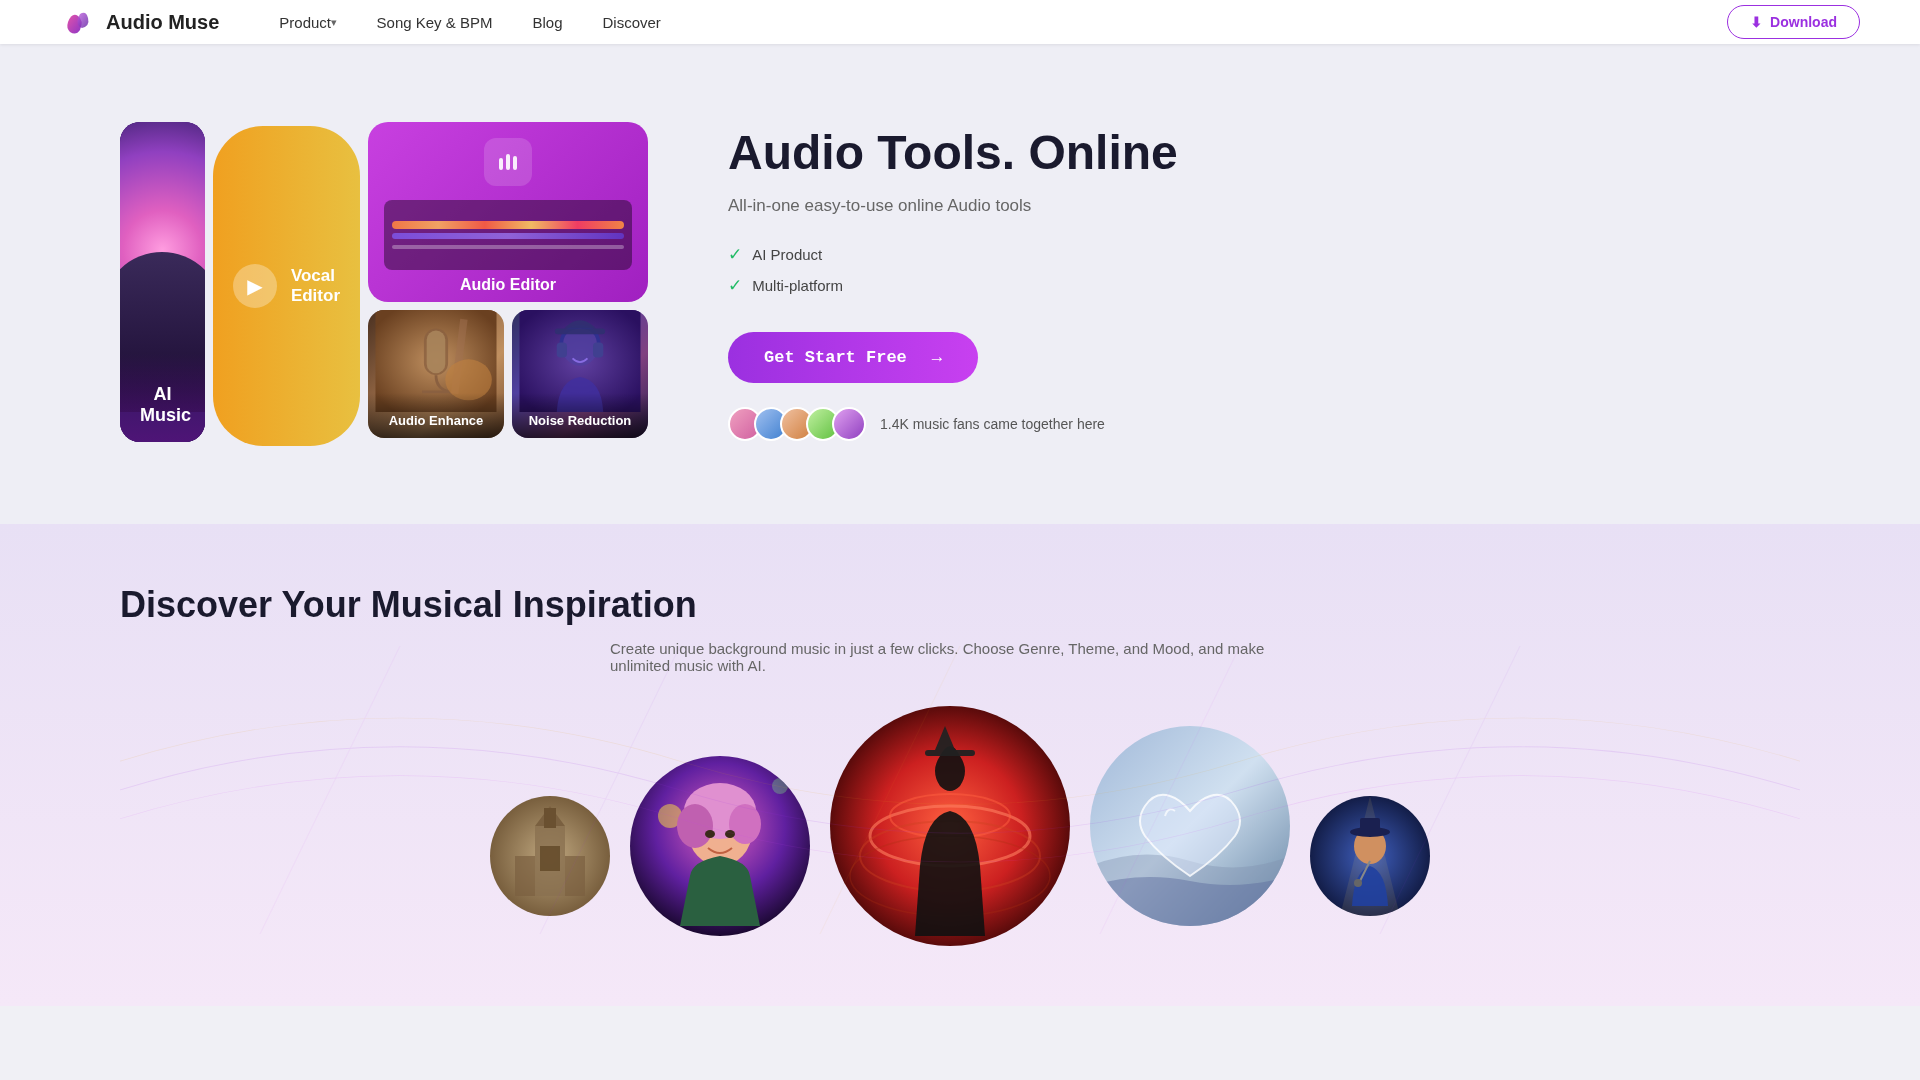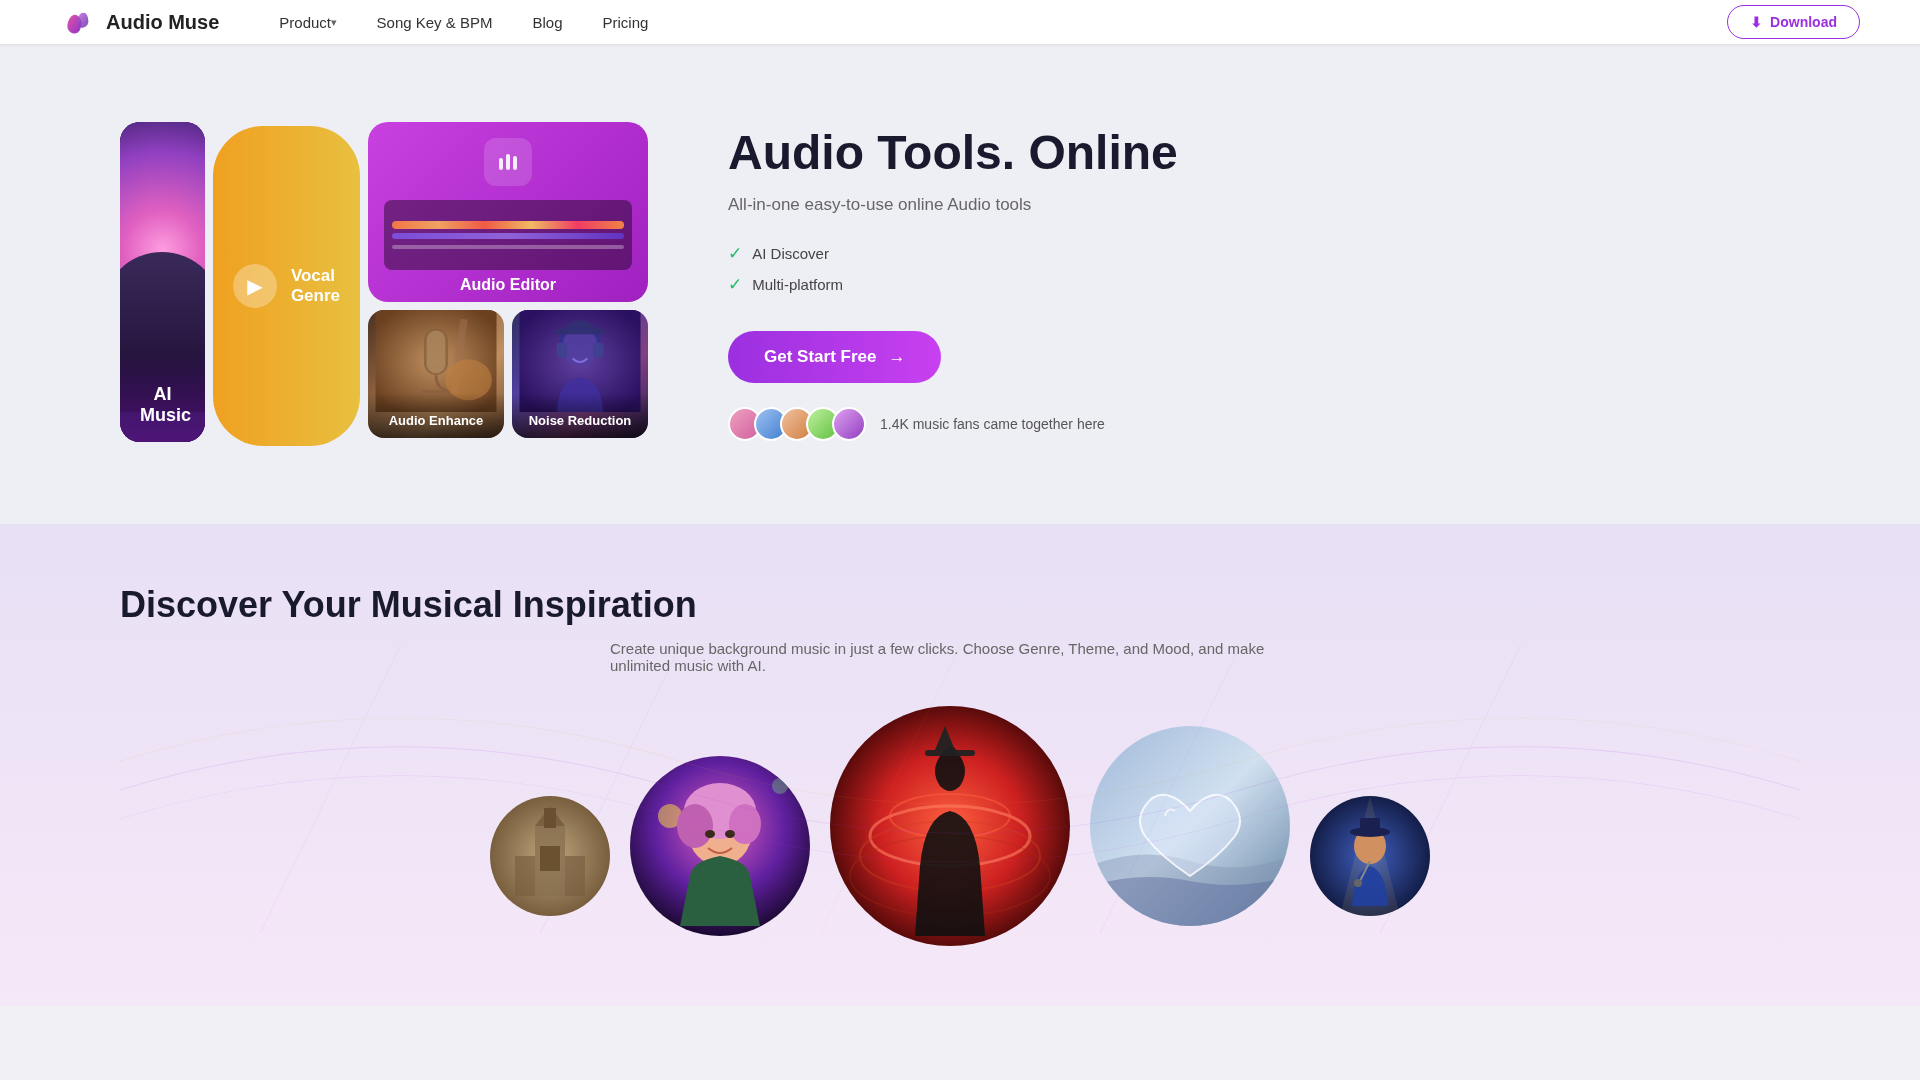--- a/index.html
+++ b/index.html
@@ -280,22 +280,23 @@
       background: linear-gradient(to right, #9b30e0, #c840f0);
       color: #fff;
       border: none;
       padding: 16px 36px;
       border-radius: 50px;
       font-size: 17px;
       font-weight: 700;
       cursor: pointer;
       display: inline-flex;
       align-items: flex-start;
-      gap: 12px;
+      gap: 25px;
       margin-bottom: 24px;
+      font-family: Liberation Mono, monospace;
     }
     .social-proof {
       display: flex;
       align-items: center;
       gap: 14px;
     }
     .avatars {
       display: flex;
     }
     .avatar {
@@ -379,21 +380,21 @@
       <span>Product</span>
       <span class="nav-chevron">▾</span>
     </a>
     <a class="nav-item" href="#">
       <span>Song Key &amp; BPM</span>
     </a>
     <a class="nav-item" href="#">
       <span>Blog</span>
     </a>
     <a class="nav-item" href="#">
-      <span>Pricing</span>
+      <span>Discover</span>
     </a>
   </nav>
 
   <div class="navbar-right">
     <button class="download-btn">
       <span>⬇</span>
       <span>Download</span>
     </button>
   </div>
 </nav>
@@ -436,21 +437,21 @@
             <path d="M108 120 Q120 130 132 120" stroke="#c06040" stroke-width="2.5" fill="none"></path>
           </svg>
         </div>
         <div class="card-ai-music-label">AI Music</div>
       </div>
 
       <div class="card-vocal-remove">
         <div class="vocal-icon">
           <span style="color:#fff; font-size:20px;">▶</span>
         </div>
-        <span class="vocal-label">Vocal Genre</span>
+        <span class="vocal-label">Vocal Editor</span>
       </div>
     </div>
 
     <div style="grid-column:2; display:flex; flex-direction:column; gap:8px;">
 
       <div class="card-audio-editor">
 
         <div style="display:flex; justify-content:center; margin-bottom:6px;">
           <div class="editor-icon">
             <svg width="28" height="28" viewBox="0 0 28 28">
@@ -525,21 +526,21 @@
     </div>
   </div>
 
   <div class="hero-text">
     <h1 class="hero-title">Audio Tools. Online</h1>
     <p class="hero-subtitle">All-in-one easy-to-use online Audio tools</p>
 
     <div class="hero-features">
       <div class="hero-feature-item">
         <span class="check-icon">✓</span>
-        <span>AI Discover</span>
+        <span>AI Product</span>
       </div>
       <div class="hero-feature-item">
         <span class="check-icon">✓</span>
         <span>Multi-platform</span>
       </div>
     </div>
 
     <button class="cta-btn">
       <span>Get Start Free</span>
       <span>→</span>

